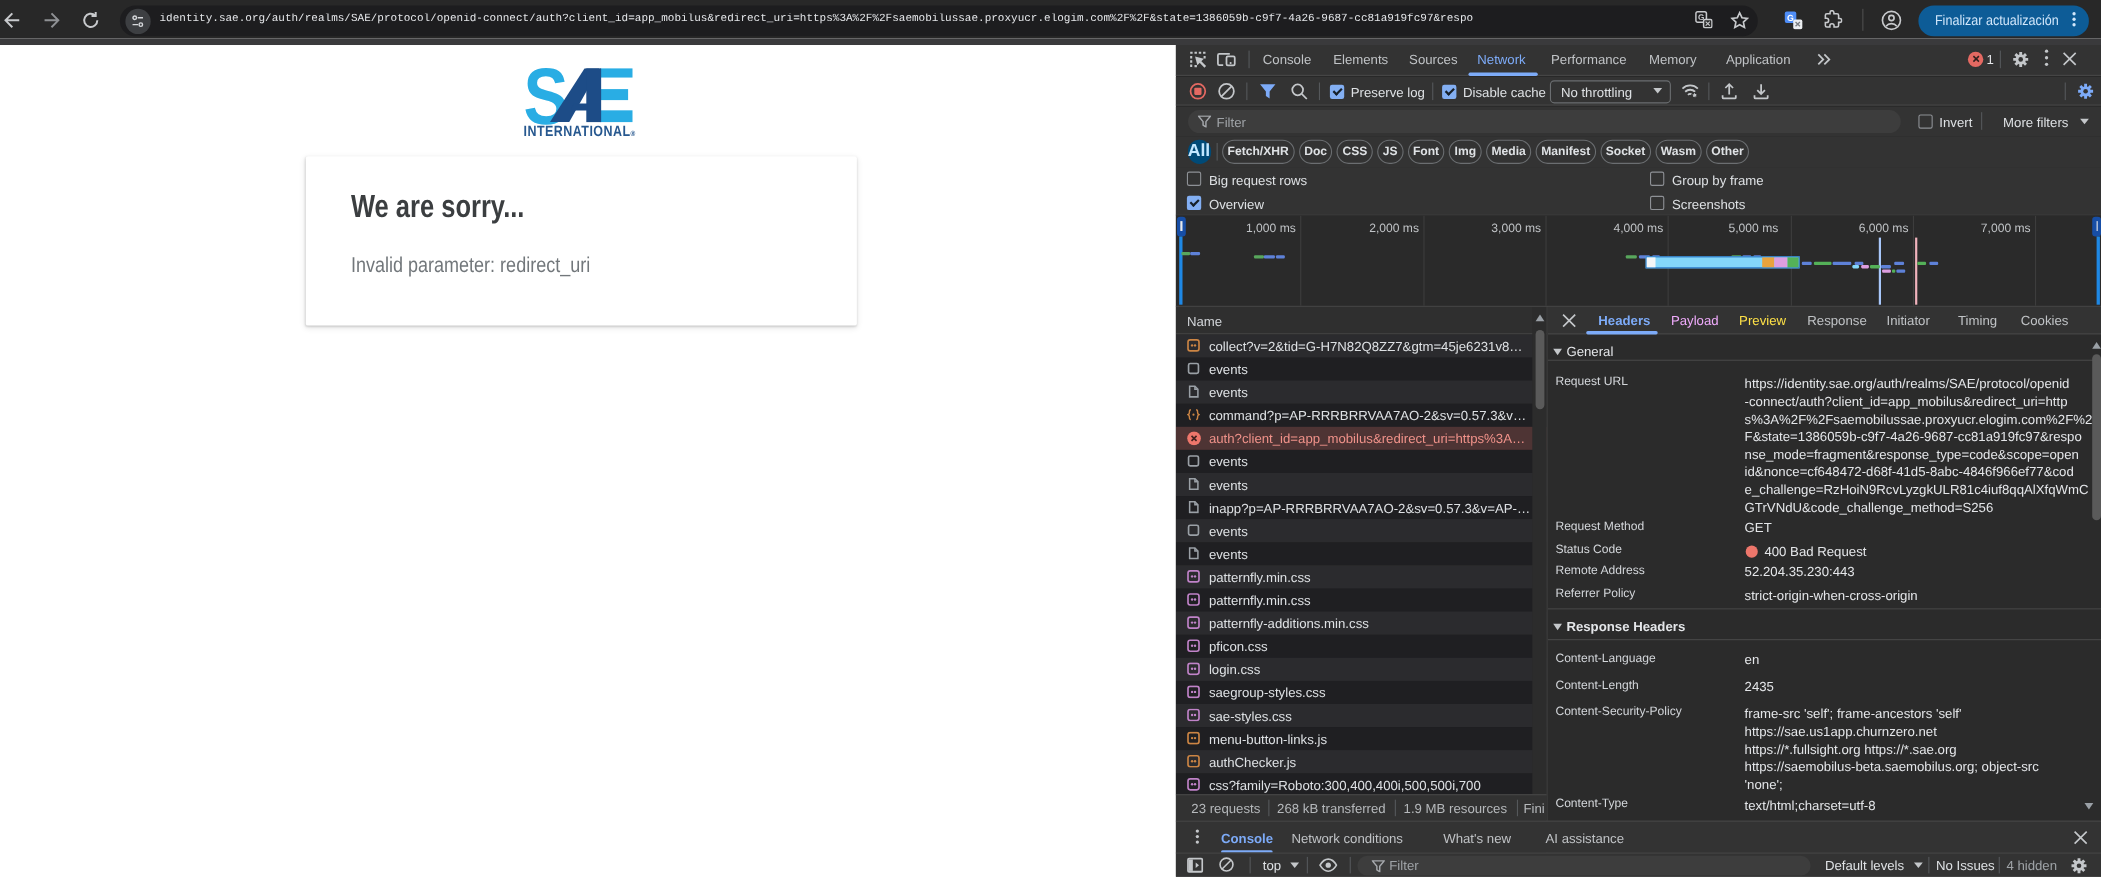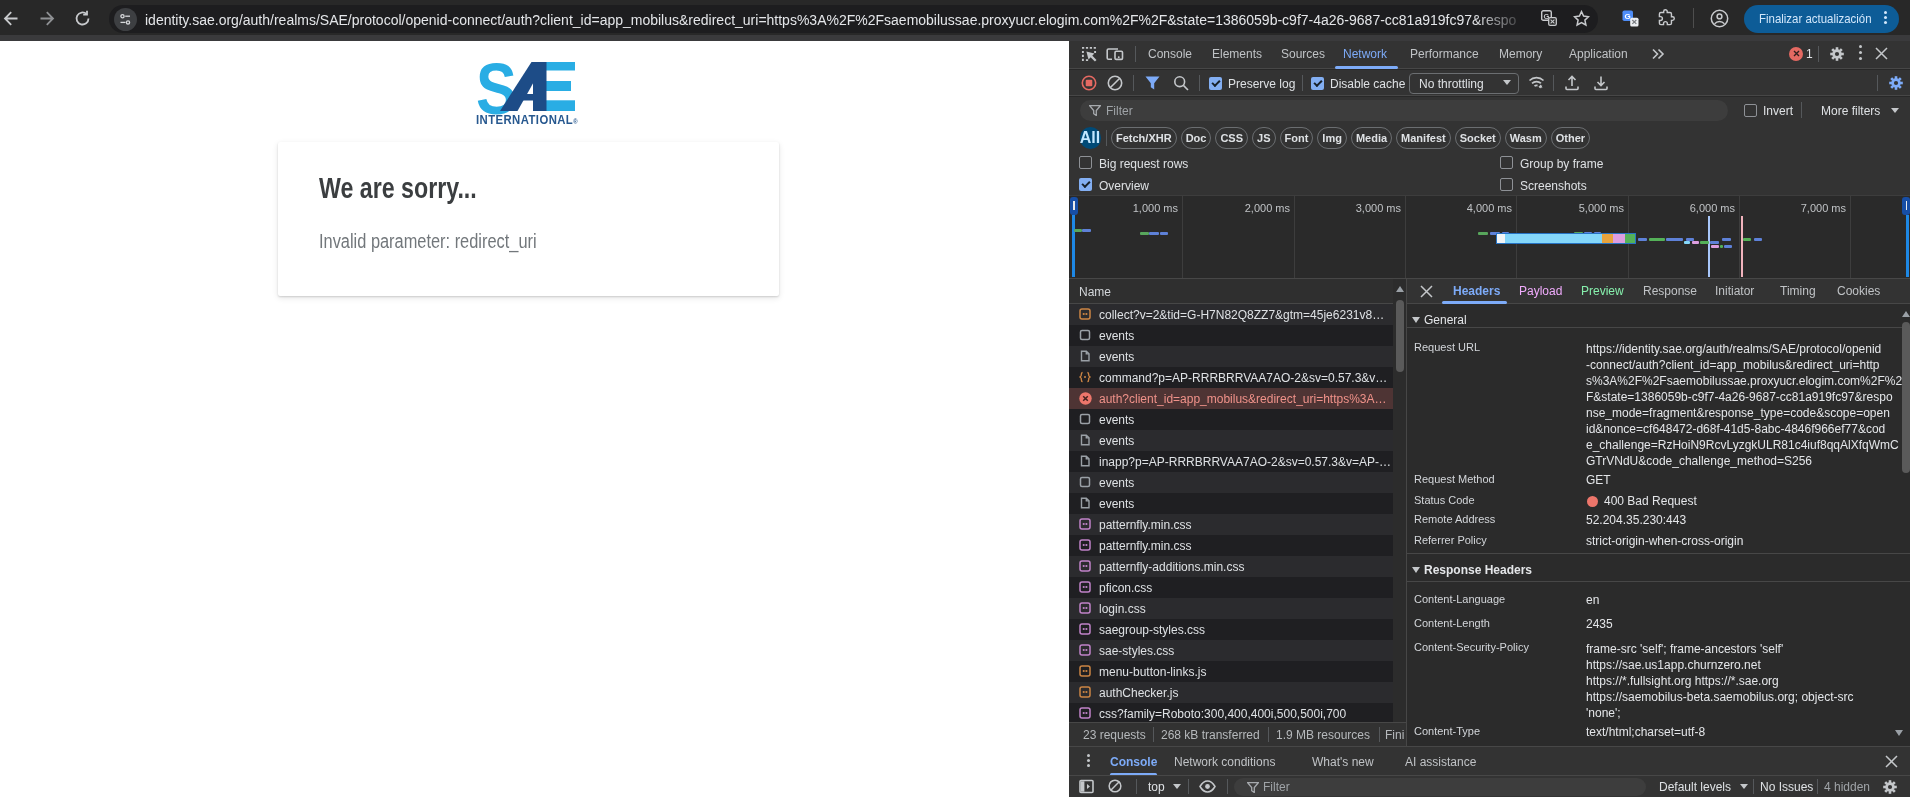--- a/index.html
+++ b/index.html
@@ -45,21 +45,21 @@
 
   <div class="abs" style="left:109px;top:5px;width:1489px;height:28px;background:#1d1d1f;border-radius:14px;"></div>
 
   <div class="abs" style="left:114px;top:8px;width:23px;height:23px;border-radius:50%;background:#3d3f42;"></div>
   <svg class="abs" style="left:119px;top:13px" width="13" height="13" viewBox="0 0 13 13">
     <circle cx="3.5" cy="3.2" r="1.6" fill="none" stroke="#d7d9dc" stroke-width="1.3"></circle>
     <line x1="6.2" y1="3.2" x2="11" y2="3.2" stroke="#d7d9dc" stroke-width="1.3"></line>
     <circle cx="9" cy="9.4" r="1.6" fill="none" stroke="#d7d9dc" stroke-width="1.3"></circle>
     <line x1="1.5" y1="9.4" x2="6.5" y2="9.4" stroke="#d7d9dc" stroke-width="1.3"></line>
   </svg>
-  <div class="txt" style="left:145px;top:12px;font-size:14px;color:#e4e6e9;width:1384px;overflow:hidden;
+  <div class="txt" style="left:145px;top:12px;font-size:10px;color:#e4e6e9;width:1384px;overflow:hidden;font-family:Liberation Mono, monospace;
      -webkit-mask-image:linear-gradient(90deg,#000 96%,transparent);">identity.sae.org/auth/realms/SAE/protocol/openid-connect/auth?client_id=app_mobilus&amp;redirect_uri=https%3A%2F%2Fsaemobilussae.proxyucr.elogim.com%2F%2F&amp;state=1386059b-c9f7-4a26-9687-cc81a919fc97&amp;respo</div>
 
   <svg class="abs" style="left:1541px;top:10px" width="16" height="16" viewBox="0 0 16 16">
     <rect x="0.7" y="0.7" width="9.6" height="9.6" rx="1.6" fill="none" stroke="#c8cacd" stroke-width="1.4"></rect>
     <text x="5.5" y="8.6" font-size="7.5" fill="#c8cacd" text-anchor="middle" font-family="Liberation Sans" font-weight="bold">G</text>
     <rect x="7.7" y="7.7" width="7.6" height="7.6" rx="1.4" fill="#282828" stroke="#c8cacd" stroke-width="1.3"></rect>
     <path d="M9.6 9.7 l3.8 3.6 M13.4 9.7 l-3.8 3.6" stroke="#c8cacd" stroke-width="1.1"></path>
   </svg>
 
   <svg class="abs" style="left:1573px;top:10px" width="17" height="17" viewBox="0 0 17 17">
@@ -269,21 +269,21 @@
   <div class="abs" id="overview" style="left:0;top:155px;width:841px;height:83px;background:#2a2a2a;border-bottom:1px solid #474747;overflow:hidden;">
     <div class="grid" style="left:113px;"></div>
       <div class="rlab" style="left:49px;">1,000 ms</div>
     <div class="grid" style="left:225px;"></div>
       <div class="rlab" style="left:161px;">2,000 ms</div>
     <div class="grid" style="left:336px;"></div>
       <div class="rlab" style="left:272px;">3,000 ms</div>
     <div class="grid" style="left:447px;"></div>
       <div class="rlab" style="left:383px;">4,000 ms</div>
     <div class="grid" style="left:559px;"></div>
-      <div class="rlab" style="left:495px;">5,000 ms</div>
+      <div class="rlab" style="left:495px;text-align:center;">5,000 ms</div>
     <div class="grid" style="left:670px;"></div>
       <div class="rlab" style="left:606px;">6,000 ms</div>
     <div class="grid" style="left:781px;"></div>
       <div class="rlab" style="left:717px;">7,000 ms</div>
 
     <div class="abs" style="left:1px;top:1px;width:8px;height:18px;background:#174ea6;border-radius:3px;"></div>
     <div class="abs" style="left:4px;top:5px;width:1.5px;height:9px;background:#e8eaed;"></div>
     <div class="abs" style="left:2.5px;top:19px;width:3px;height:62px;background:#1e88e5;"></div>
     <div class="abs" style="left:833px;top:1px;width:8px;height:18px;background:#174ea6;border-radius:3px;"></div>
     <div class="abs" style="left:836.5px;top:5px;width:1.5px;height:9px;background:#e8eaed;"></div>
@@ -487,21 +487,21 @@
   <div class="abs" style="left:337px;top:238px;width:1px;height:503px;background:#474747;"></div>
 
   <div class="abs" id="detail" style="left:338px;top:238px;width:503px;height:503px;background:#2b2b2b;overflow:hidden;">
     <div class="abs" style="left:0;top:0;width:504px;height:25px;background:#333333;border-bottom:1px solid #474747;">
       <svg class="abs" style="left:13px;top:6px" width="13" height="13" viewBox="0 0 13 13">
           <path d="M1 1 L12 12 M12 1 L1 12" stroke="#c4c7ca" stroke-width="1.5"></path>
         </svg>
       <div class="txt" style="left:46px;top:5px;color:#7dabf8;font-weight:bold;">Headers</div>
       <div class="abs" style="left:35px;top:22px;width:65px;height:3px;background:#7dabf8;border-radius:2px;"></div>
       <div class="txt" style="left:112px;top:5px;color:#f0abfc;">Payload</div>
-      <div class="txt" style="left:174px;top:5px;color:#86efac;">Preview</div>
+      <div class="txt" style="left:174px;top:5px;color:#fde047;">Preview</div>
       <div class="txt" style="left:236px;top:5px;color:#c0c3c6;">Response</div>
       <div class="txt" style="left:308px;top:5px;color:#c0c3c6;">Initiator</div>
       <div class="txt" style="left:373px;top:5px;color:#c0c3c6;">Timing</div>
       <div class="txt" style="left:430px;top:5px;color:#c0c3c6;">Cookies</div>
     </div>
 
     <div class="abs" style="left:5px;top:38px;width:0;height:0;border-left:4.5px solid transparent;border-right:4.5px solid transparent;border-top:6px solid #c4c7ca;"></div>
     <div class="txt" style="left:17px;top:34px;color:#e4e6e9;font-weight:normal;">General</div>
     <div class="abs" style="left:0;top:48px;width:504px;height:1px;background:#474747;"></div>
     <div class="hl" style="left:7px;top:62px;">Request URL</div>

